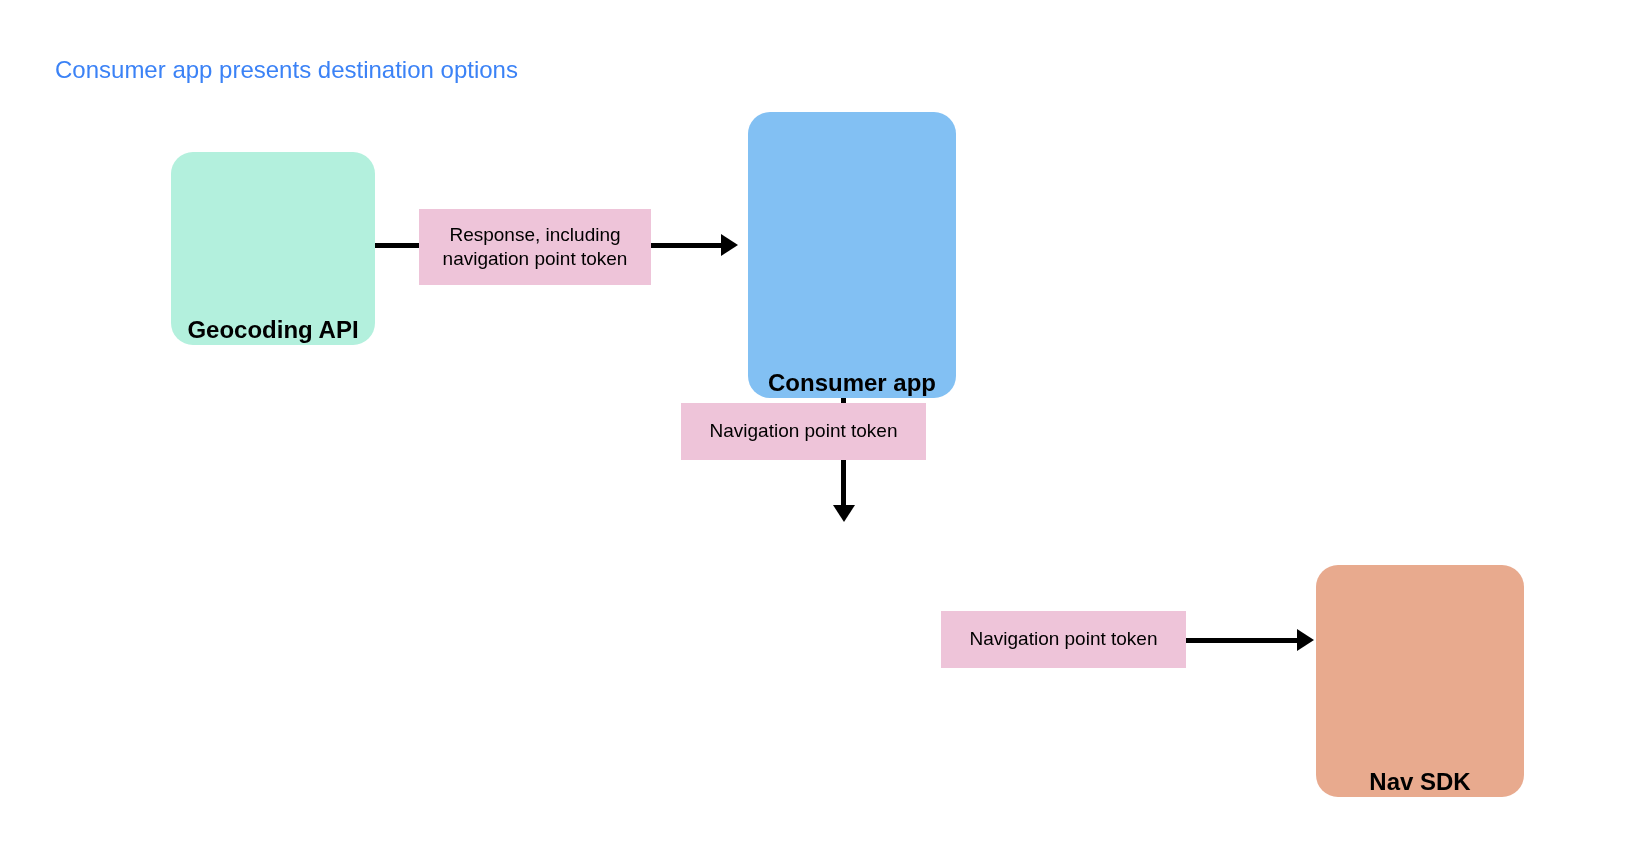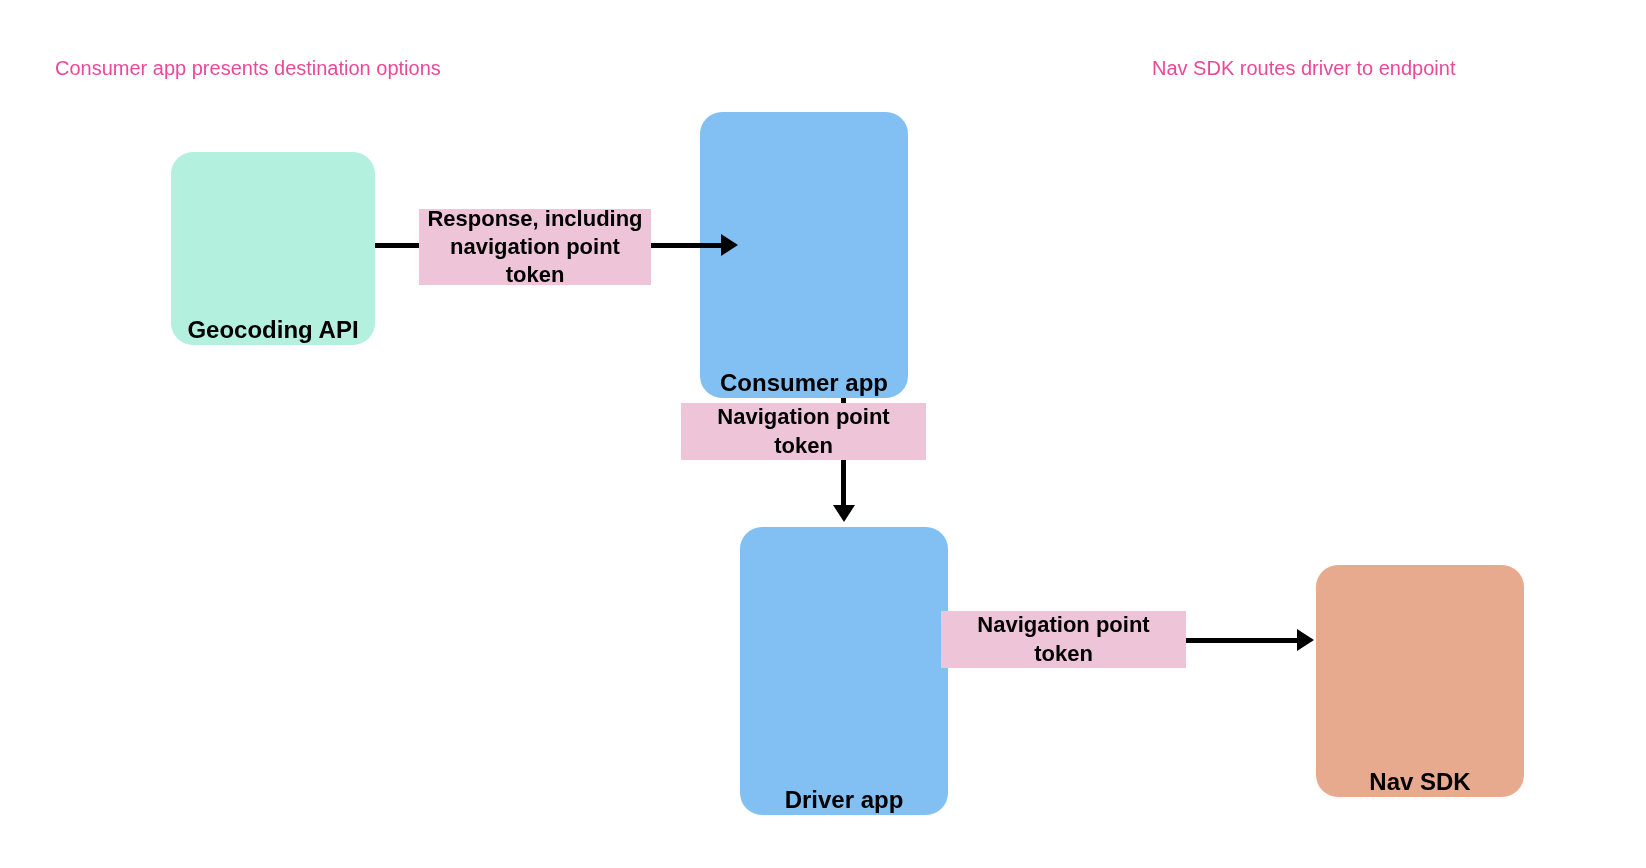--- a/index.html
+++ b/index.html
@@ -16,23 +16,23 @@
     position: relative;
     width: 1646px;
     height: 868px;
     background: #ffffff;
     overflow: hidden;
   }
 
   
   .heading {
     position: absolute;
-    font-size: 20px;
+    font-size: 24px;
     font-weight: 400;
-    color: #ec4899;
+    color: #3b82f6;
     white-space: nowrap;
     line-height: 1.2;
   }
 
   
   .node {
     position: absolute;
     display: flex;
     align-items: flex-end;
     justify-content: center;
@@ -51,22 +51,22 @@
   
   .edge-label {
     position: absolute;
     display: flex;
     align-items: center;
     justify-content: center;
     box-sizing: border-box;
     text-align: center;
   }
   .edge-label-text {
-    font-size: 22px;
-    font-weight: 700;
+    font-size: 19px;
+    font-weight: 400;
     color: #000000;
     line-height: 1.28;
     padding: 0 6px;
   }
 
   
   .connector {
     position: absolute;
     pointer-events: none;
   }
@@ -98,33 +98,29 @@
   }
 </style>
 </head>
 <body>
 
 <div id="canvas">
 
   <div class="heading" style="left:55px; top:56px;">Consumer app presents destination options</div>
 
 
-  <div class="heading" style="left:1152px; top:56px;">Nav SDK routes driver to endpoint</div>
 
   <div class="node" style="left:171px; top:152px; width:204px; height:193px; background:#b3f0dd;">
     <span class="node-label">Geocoding API</span>
   </div>
 
-  <div class="node" style="left:700px; top:112px; width:208px; height:286px; background:#82c0f3;">
+  <div class="node" style="left:748px; top:112px; width:208px; height:286px; background:#82c0f3;">
     <span class="node-label">Consumer app</span>
   </div>
 
-  <div class="node" style="left:740px; top:527px; width:208px; height:288px; background:#82c0f3;">
-    <span class="node-label">Driver app</span>
-  </div>
 
   <div class="node" style="left:1316px; top:565px; width:208px; height:232px; background:#e8aa8e;">
     <span class="node-label">Nav SDK</span>
   </div>
 
   <div class="connector">
     <div class="line-h" style="left:375px; top:243px; width:48px;"></div>
     <div class="line-h" style="left:648px; top:243px; width:75px;"></div>
     <div class="arrow-right" style="left:721px; top:234px;"></div>
   </div>

